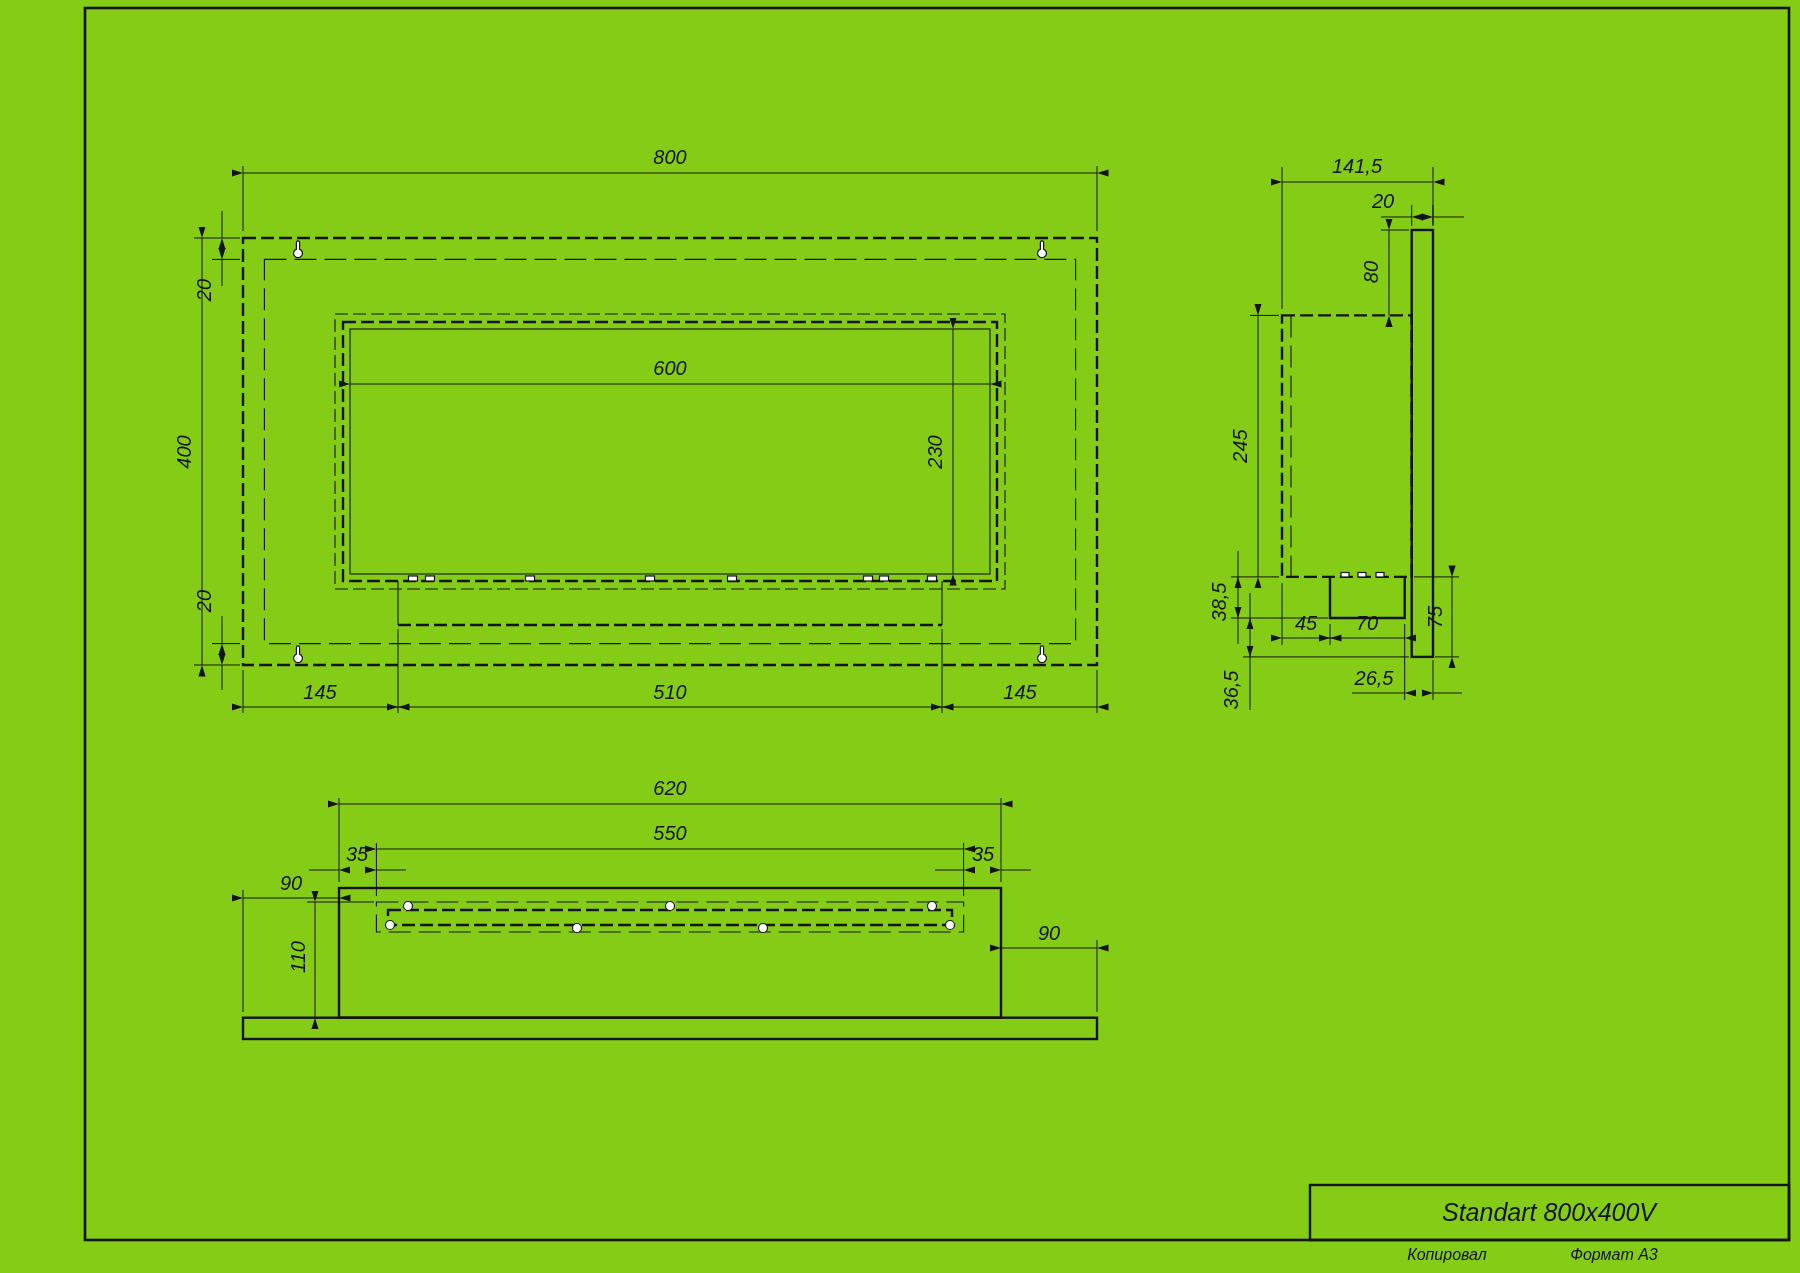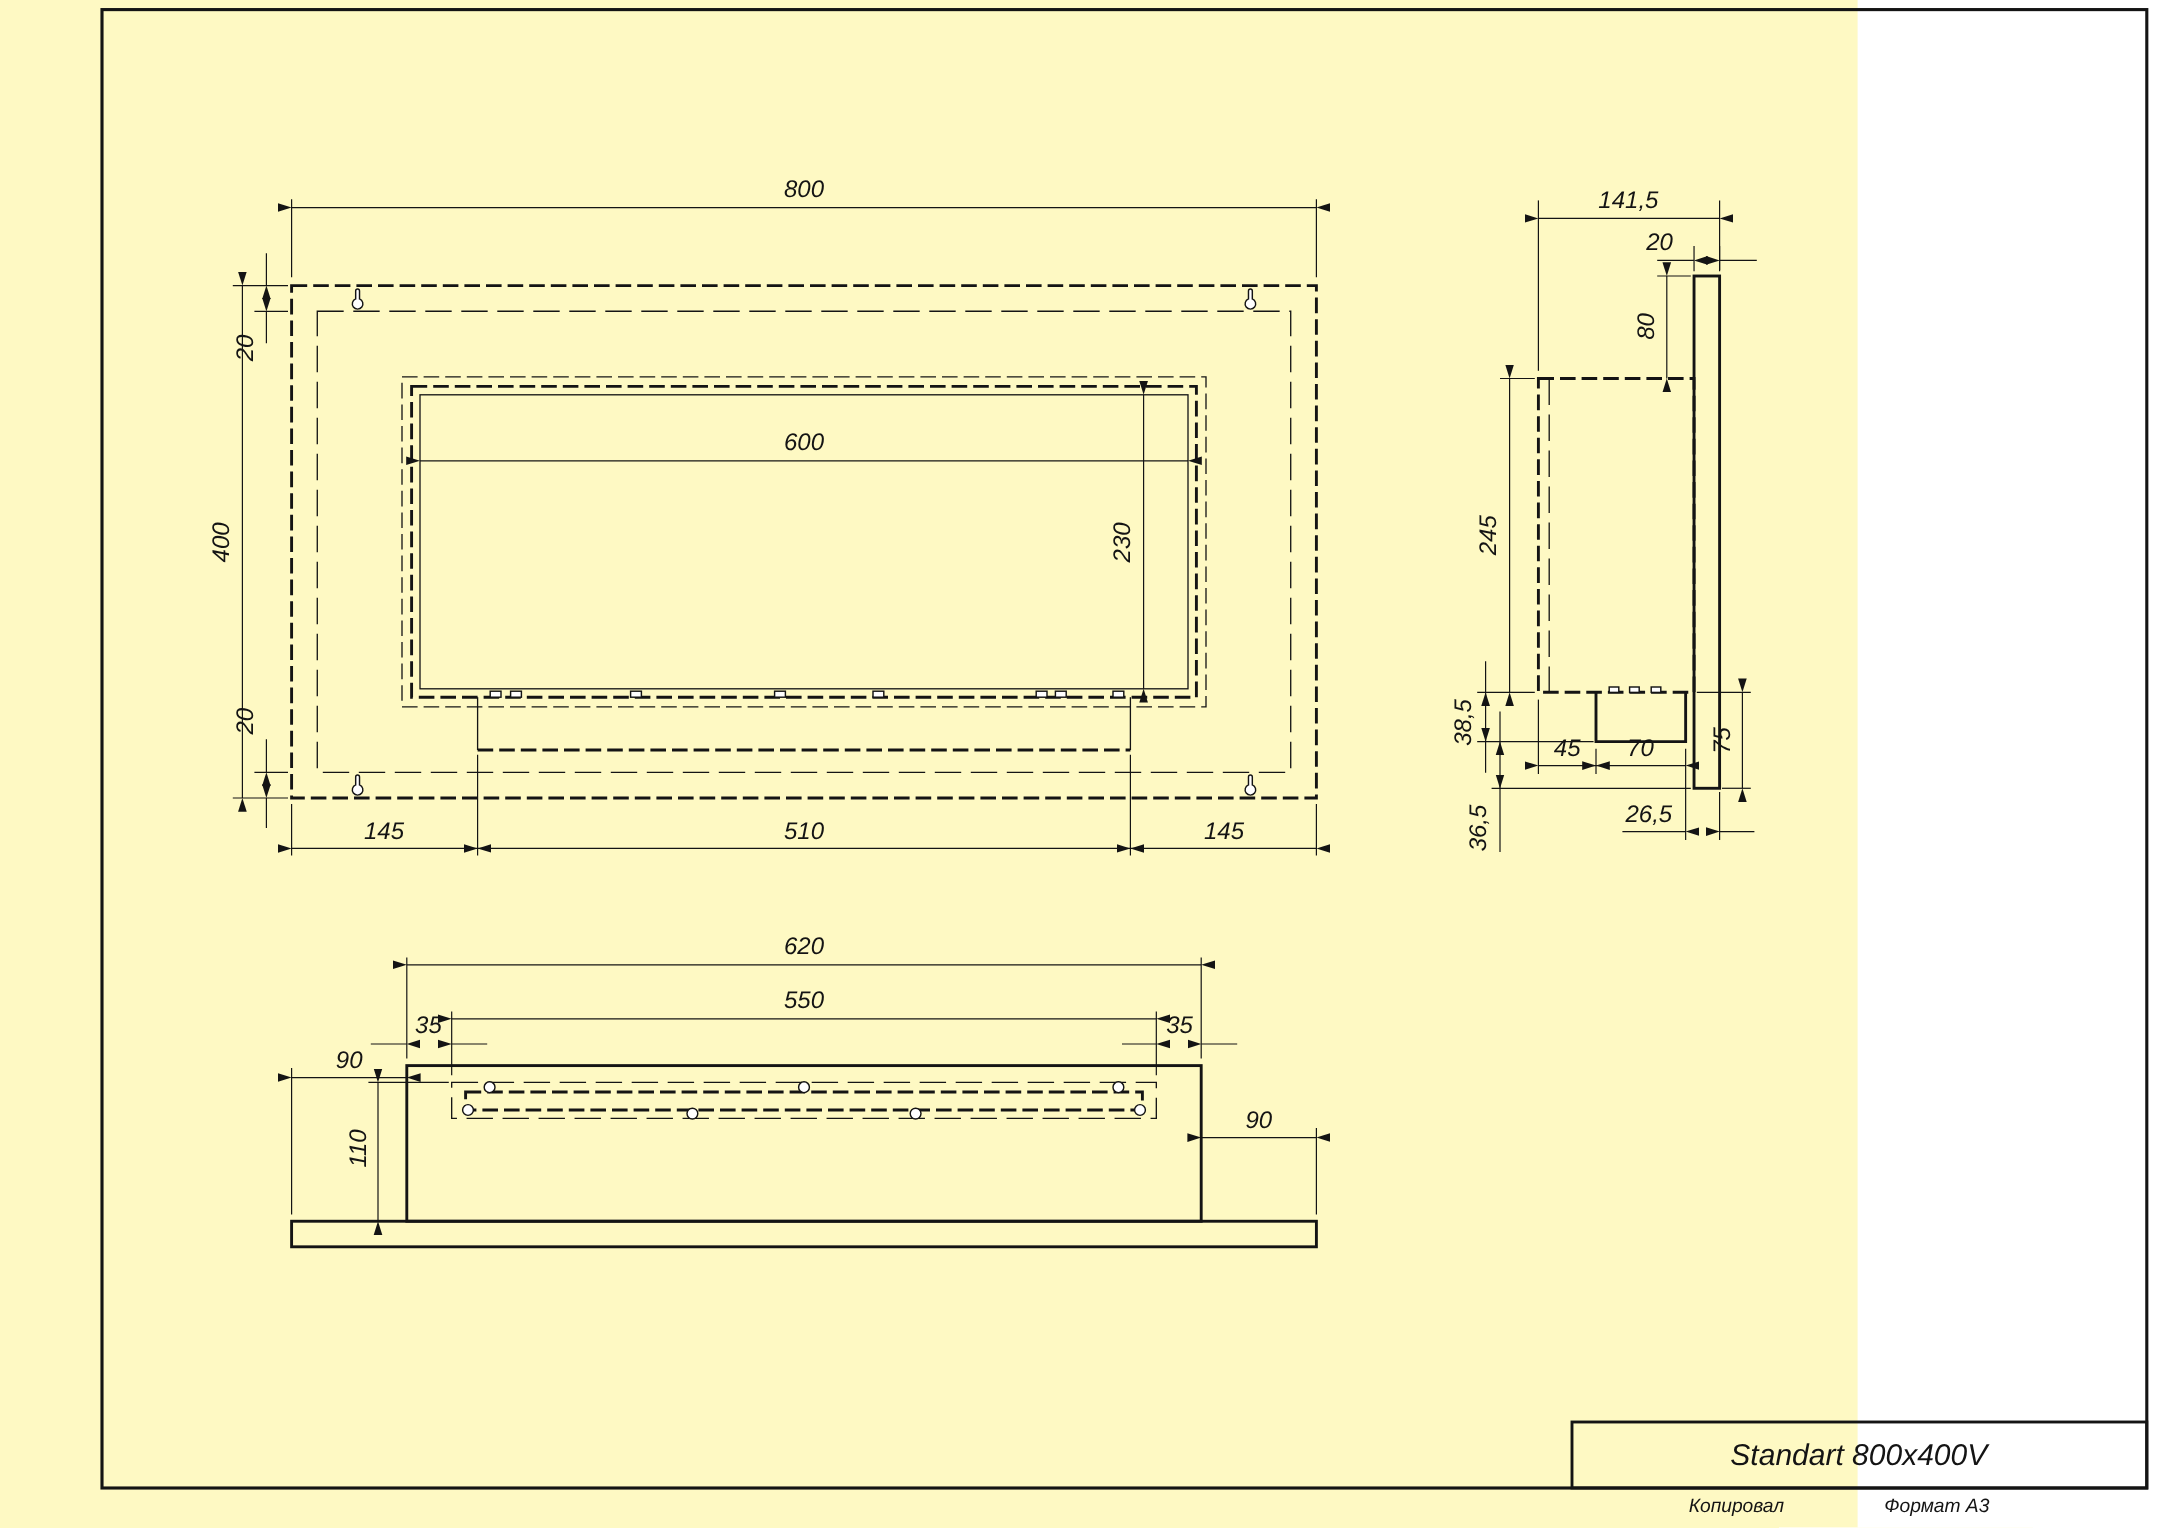--- a/index.html
+++ b/index.html
@@ -1,16 +1,16 @@
 <!DOCTYPE html>
 <html><head>
 <meta charset="utf-8">
 <style>
   html,body{margin:0;padding:0;background:#ffffff;}
-  .sheet{width:1548px;height:1273px;position:relative;background:#fef9c3;}
+  .sheet{width:1800px;height:1273px;position:relative;background:#84cc16;}
   svg{display:block;}
   .tk{stroke:#141414;stroke-width:2.4;fill:none;}
   .tkd{stroke:#141414;stroke-width:2.4;fill:none;stroke-dasharray:13 5;}
   .tn{stroke:#141414;stroke-width:1.1;fill:none;}
   .tnd{stroke:#141414;stroke-width:1.1;fill:none;stroke-dasharray:13 5;}
   .tnl{stroke:#141414;stroke-width:1.1;fill:none;stroke-dasharray:22 8;}
   .dim{stroke:#141414;stroke-width:1;fill:none;}
   .frame{stroke:#141414;stroke-width:2.6;fill:none;}
   .white{fill:#ffffff;stroke:#141414;stroke-width:1.2;}
   text{font-family:"Liberation Sans","DejaVu Sans",sans-serif;font-style:italic;fill:#141414;text-anchor:middle;}

